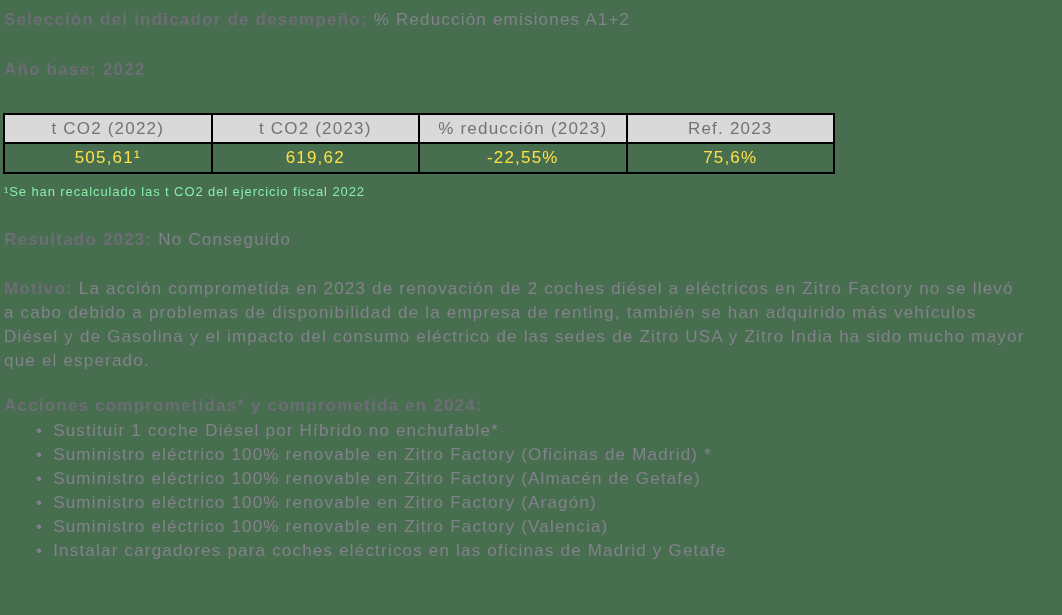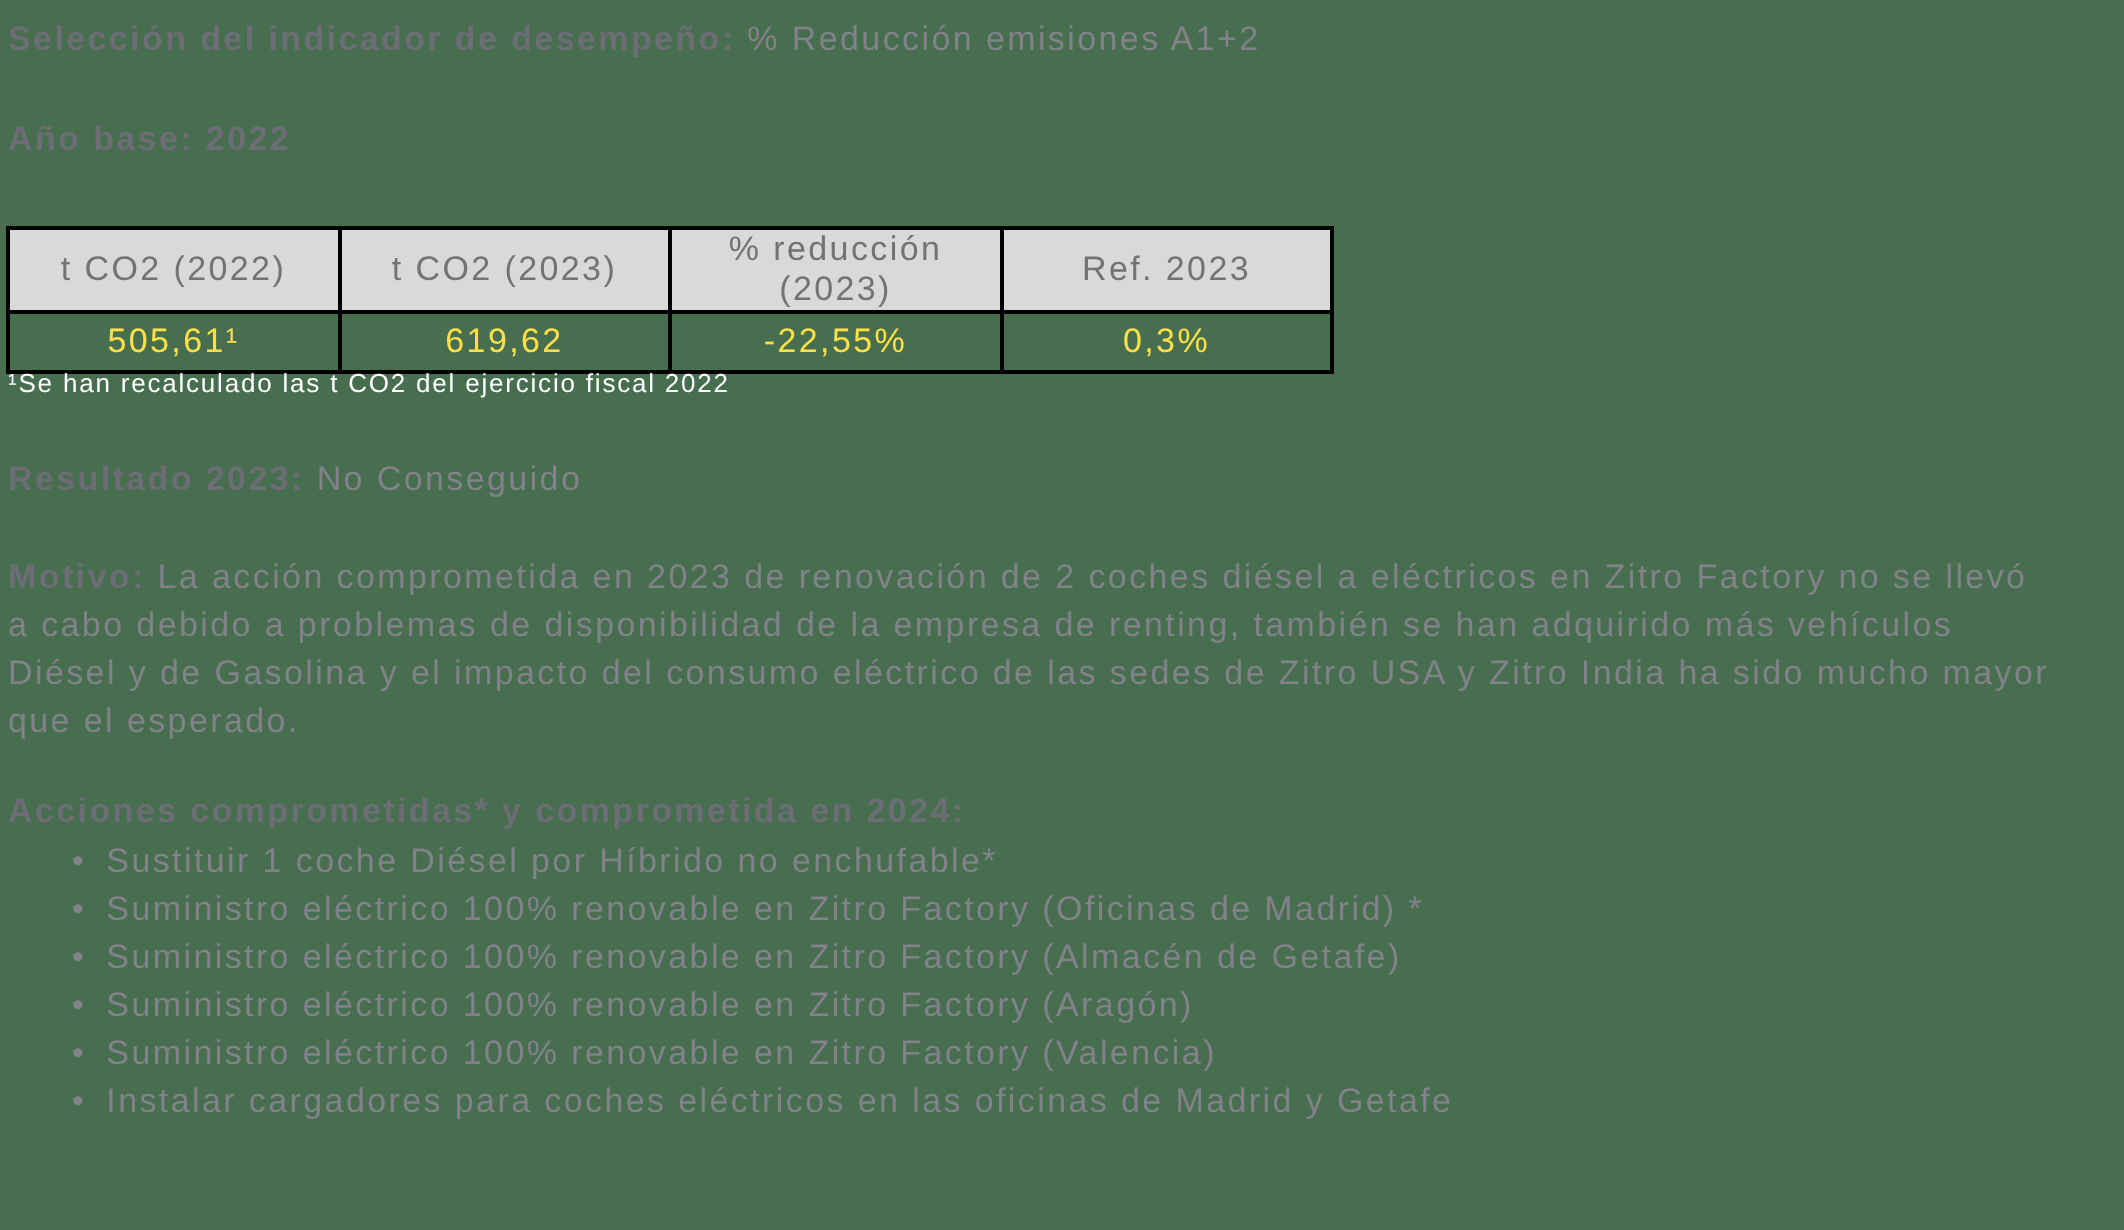--- a/index.html
+++ b/index.html
@@ -18,21 +18,21 @@
     letter-spacing: 1.2px;
     padding-left: 36px;
   }
   .abs { position: absolute; left: 4px; }
   .bold { font-weight: bold; color: #6d6d75; }
   .reg  { color: #82828a; }
 
   
   table.results {
     position: absolute; left: 3px; top: 113px;
-    width: 664px;
+    width: 832px;
     border-collapse: collapse;
     table-layout: fixed;
   }
   table.results td, table.results th {
     border: 2px solid #000000;
     text-align: center;
     vertical-align: middle;
     font-weight: normal;
     font-size: 17px;
     letter-spacing: 1.2px;
@@ -45,21 +45,21 @@
   }
   table.results td {
     color: #fde047;
     height: 28px;
   }
 
   .footnote {
     top: 184px;
     font-size: 13px;
     letter-spacing: 0.9px;
-    color: #ffffff;
+    color: #86efac;
   }
   .para { line-height: 24px; }
   ul.actions {
     position: absolute; left: 36px; top: 419px;
     margin: 0; padding: 0;
     list-style: none;
   }
   ul.actions li {
     line-height: 24px;
     color: #82828a;
@@ -90,21 +90,21 @@
         <tr>
       <th>t CO2 (2022)</th>
       <th>t CO2 (2023)</th>
       <th>% reducción (2023)</th>
       <th>Ref. 2023</th>
     </tr>
     <tr>
       <td>505,61¹</td>
       <td>619,62</td>
       <td>-22,55%</td>
-      <td>0,3%</td>
+      <td>75,6%</td>
     </tr>
   </tbody>
     </table>
 
   <div class="abs footnote">¹Se han recalculado las t CO2 del ejercicio fiscal 2022</div>
 
   <div class="abs" style="top: 230px;">
     <span class="bold">Resultado 2023:</span>
     <span class="reg">No Conseguido</span>
   </div>

